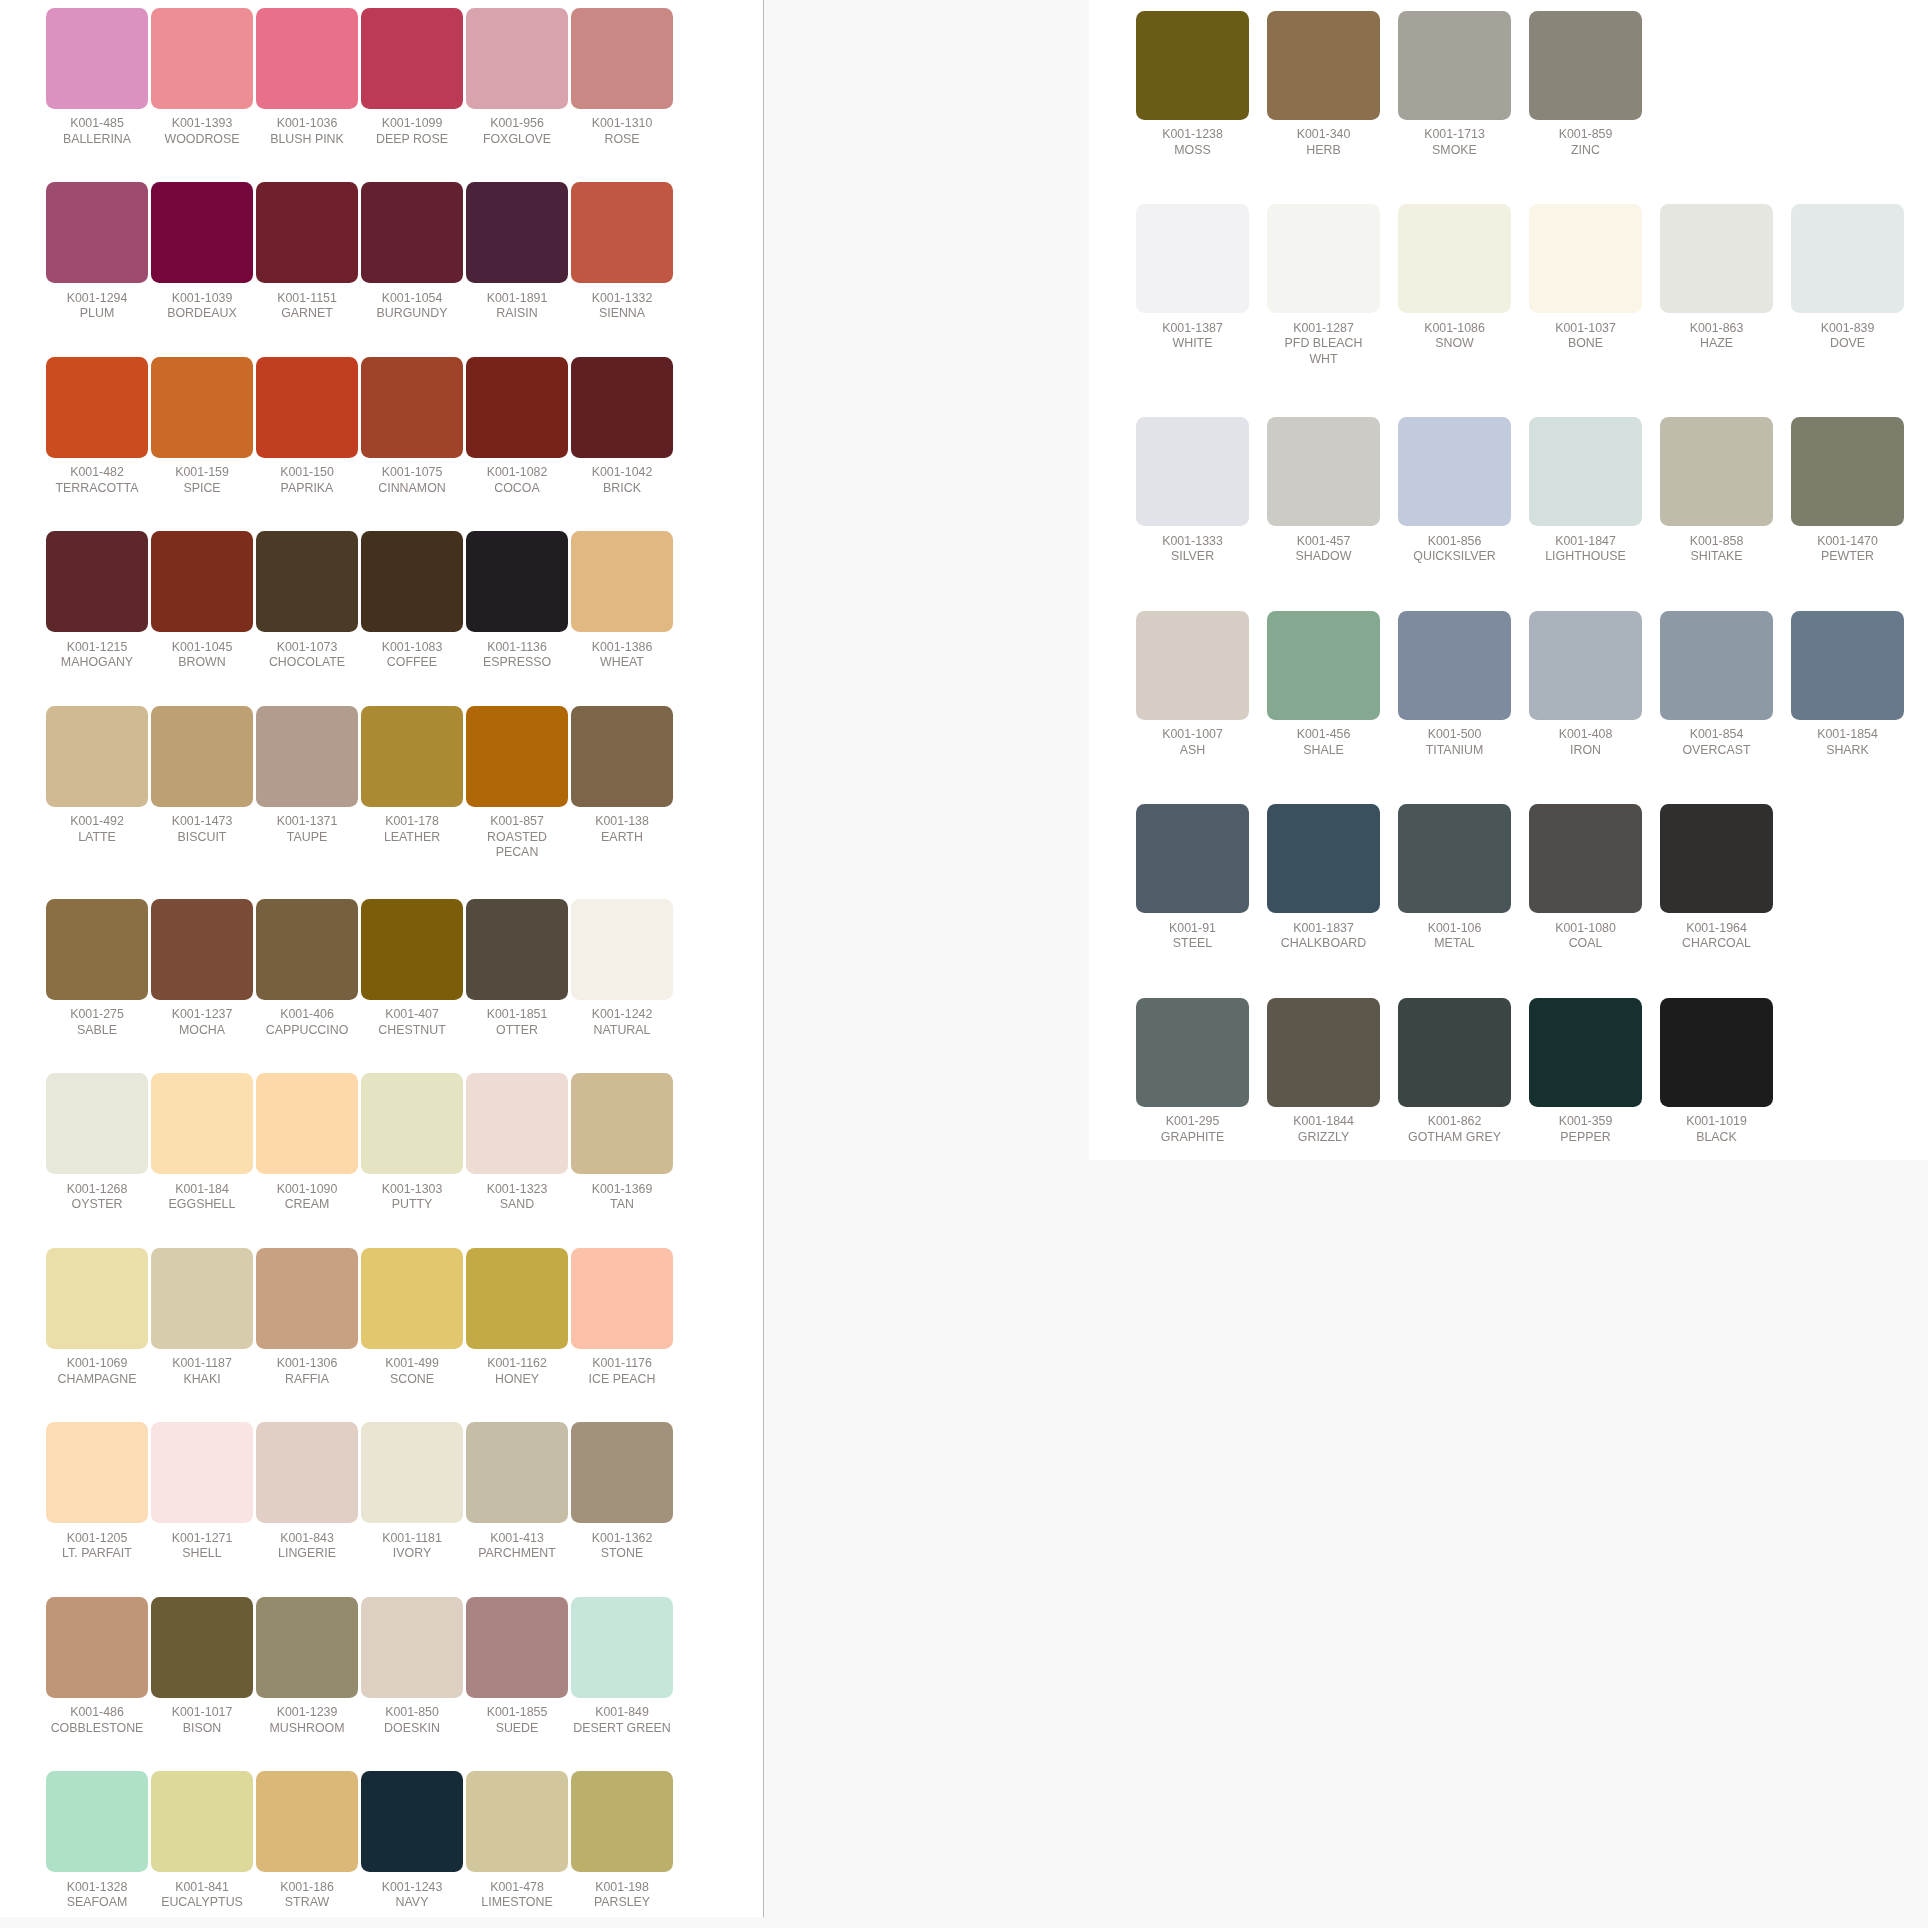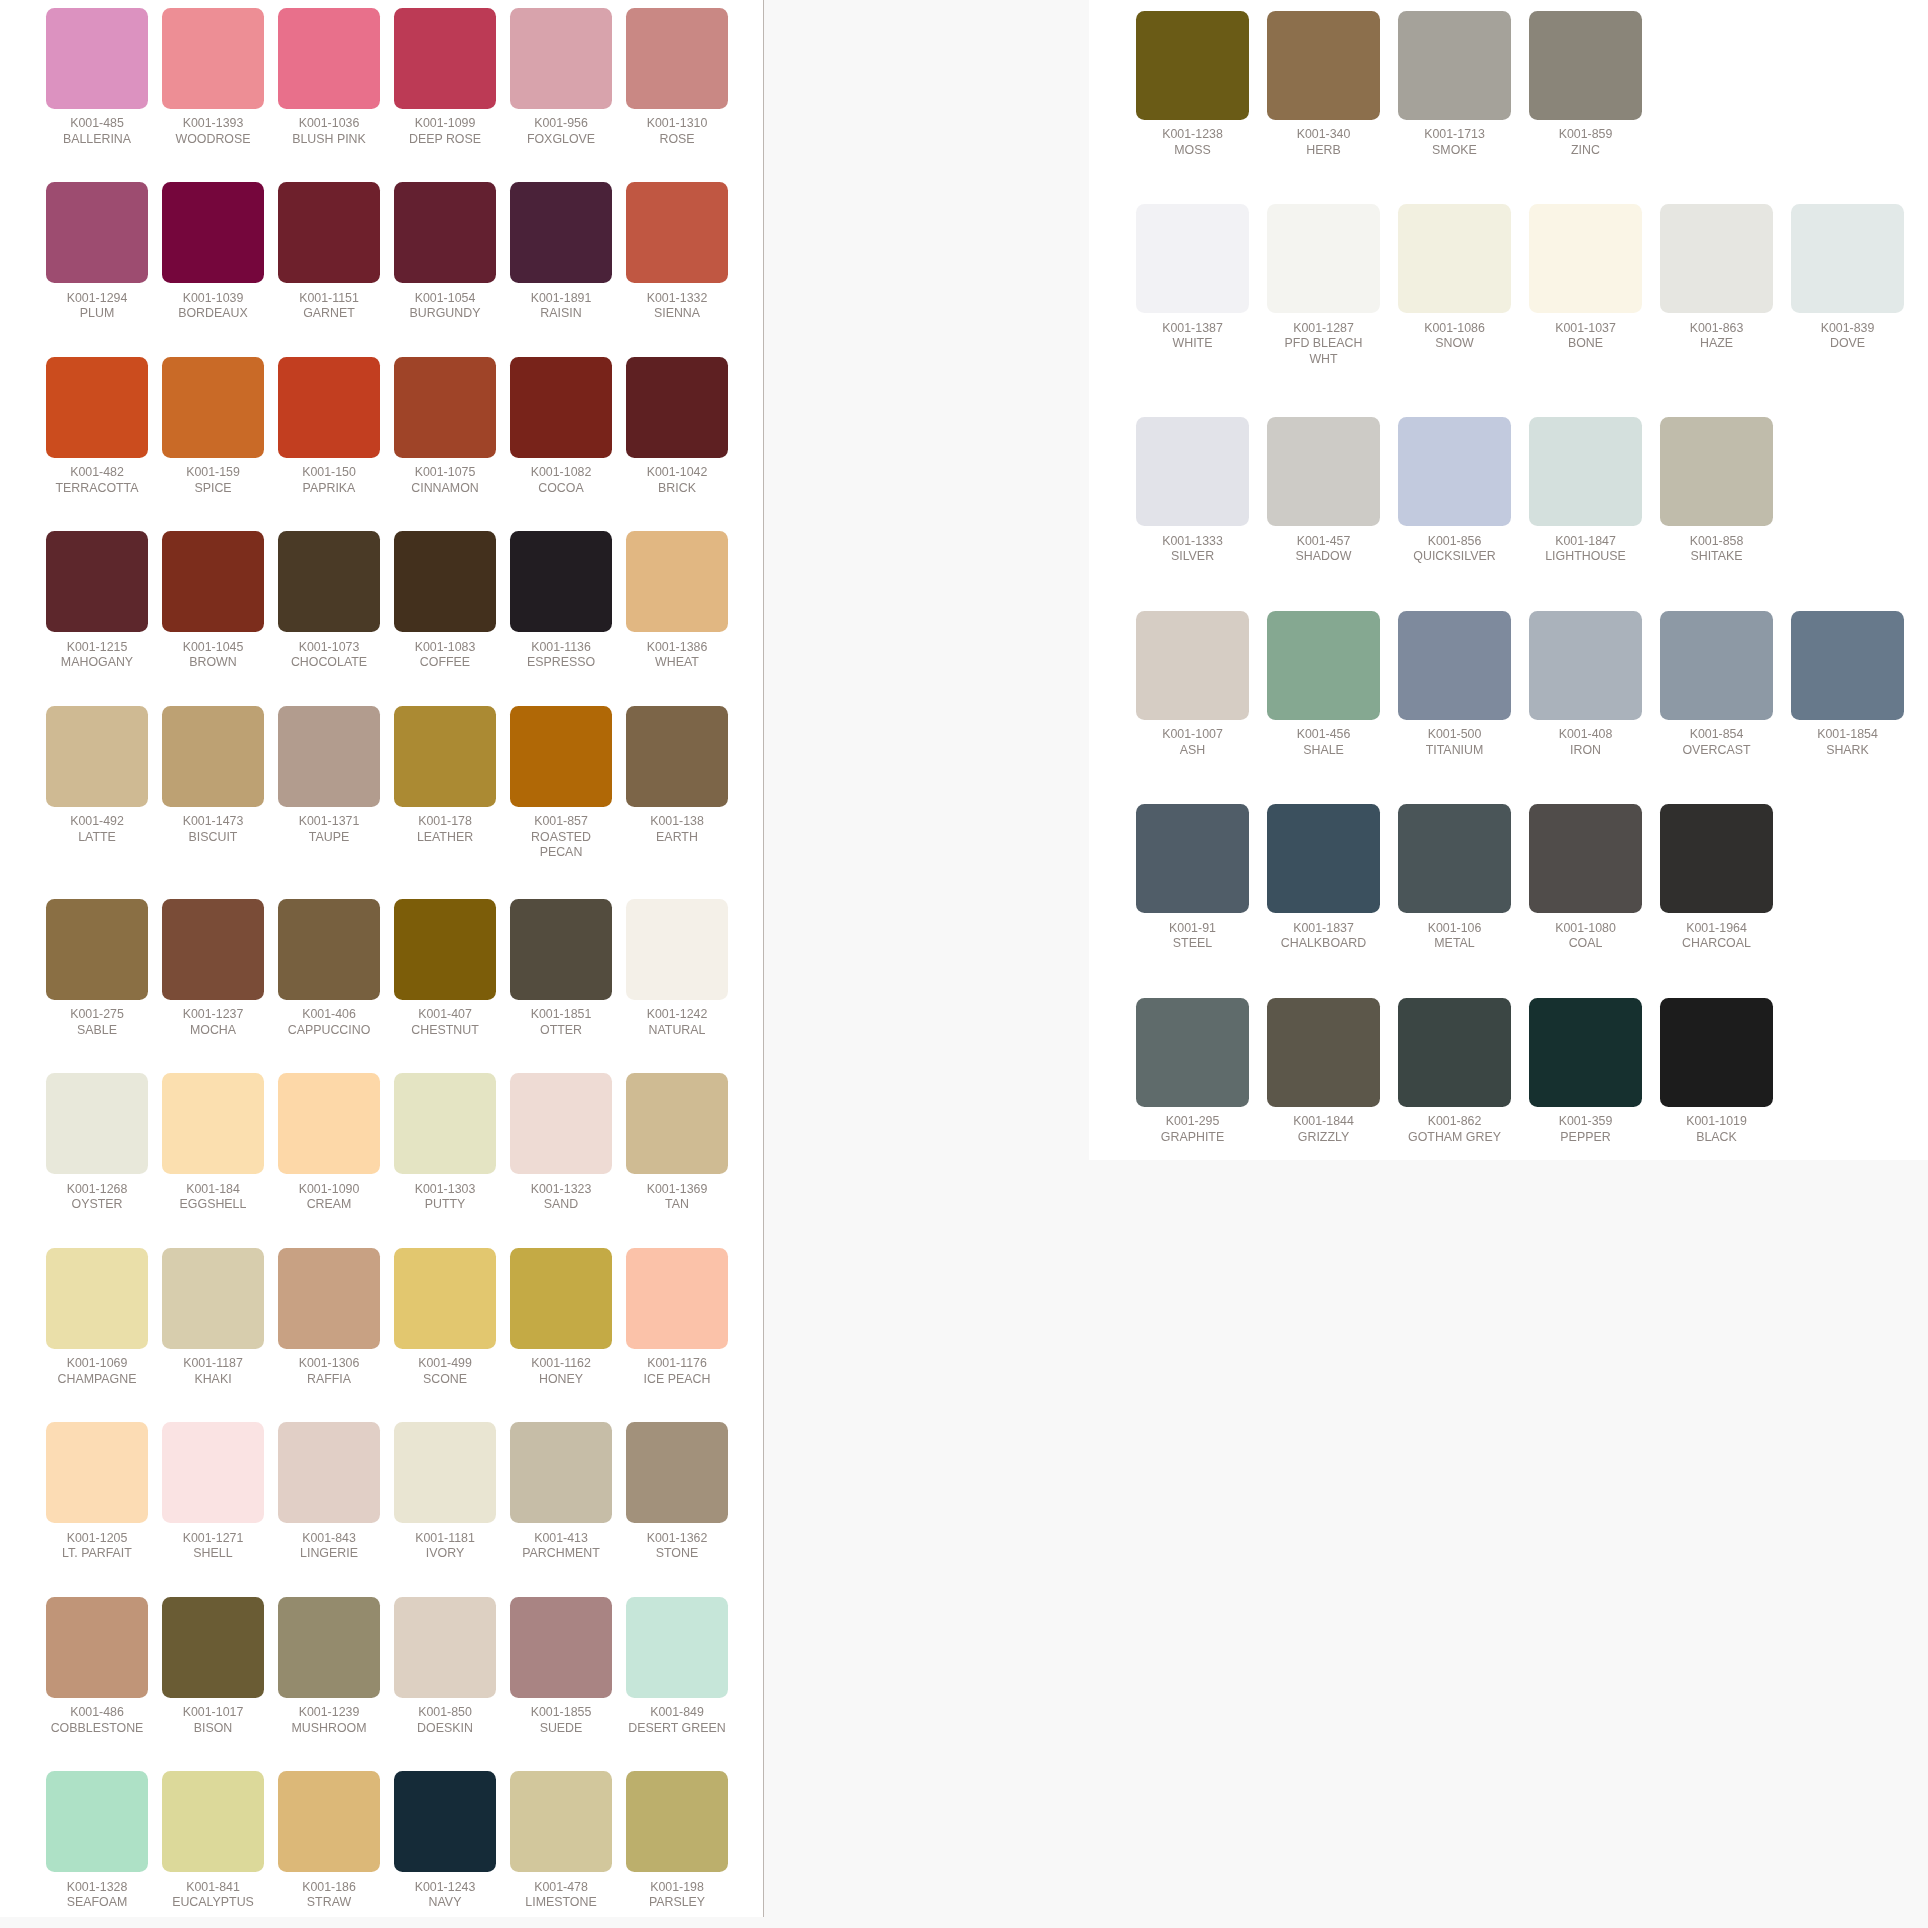--- a/index.html
+++ b/index.html
@@ -11,21 +11,21 @@
     position:relative;
   }
   .panel{position:absolute;background:#ffffff;}
   #left-panel{left:0;top:0;width:763px;height:1917px;border-right:0.9px solid #bdb6b1;}
   #right-panel{left:1089px;top:0;width:840px;height:1160px;}
   .rowwrap{display:grid;}
   #left-grid{position:absolute;left:46px;top:7.5px;}
   #right-grid{position:absolute;left:1136px;top:10.7px;}
   #left-grid .rowwrap{
     grid-template-columns:repeat(6,102px);
-    column-gap:14px;
+    column-gap:3px;
     margin-bottom:35px;
   }
   #left-grid .rowwrap.wrapped{margin-bottom:38px;}
   #right-grid .rowwrap{
     grid-template-columns:repeat(6,113px);
     column-gap:18px;
     margin-bottom:46px;
   }
   #right-grid .rowwrap.wrapped{margin-bottom:50px;}
   .cell{text-align:center;}
@@ -475,20 +475,25 @@
       <div class="cell">
         <div class="sw" style="background: rgb(212, 224, 221);"></div>
         <div class="lbl">K001-1847
 LIGHTHOUSE</div>
       </div>
       <div class="cell">
         <div class="sw" style="background: rgb(192, 188, 171);"></div>
         <div class="lbl">K001-858
 SHITAKE</div>
       </div>
+      <div class="cell">
+        <div class="sw" style="background: rgb(125, 125, 108);"></div>
+        <div class="lbl">K001-1470
+PEWTER</div>
+      </div>
     </div>
     <div class="rowwrap">
       <div class="cell">
         <div class="sw" style="background: rgb(214, 205, 196);"></div>
         <div class="lbl">K001-1007
 ASH</div>
       </div>
       <div class="cell">
         <div class="sw" style="background: rgb(133, 168, 145);"></div>
         <div class="lbl">K001-456

